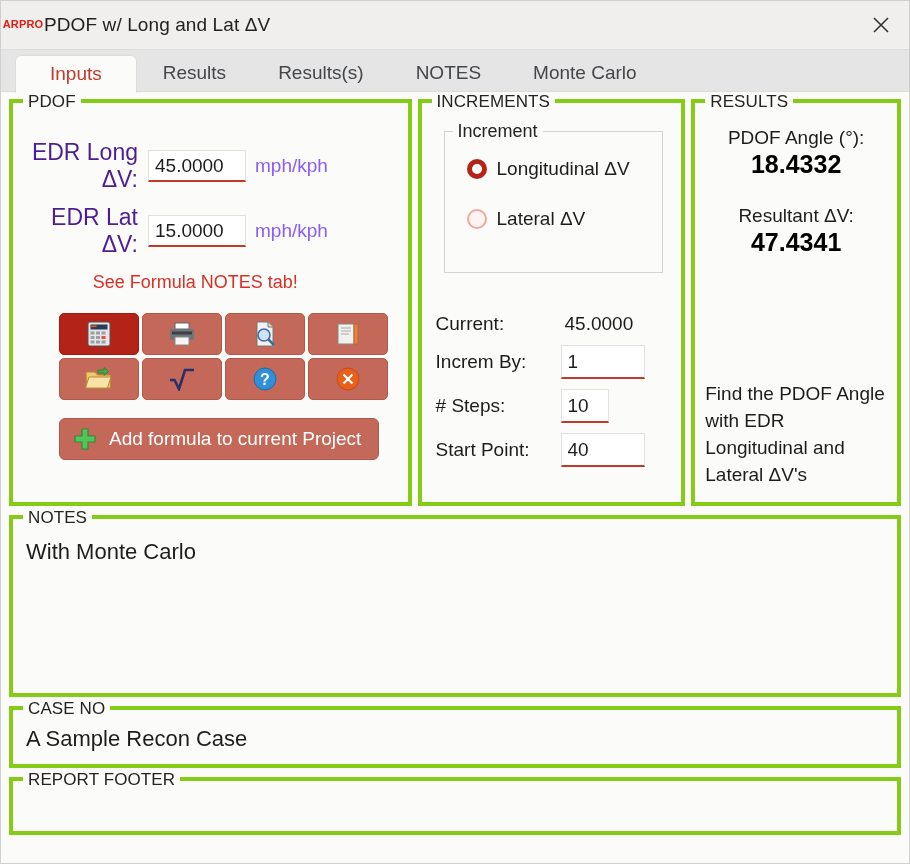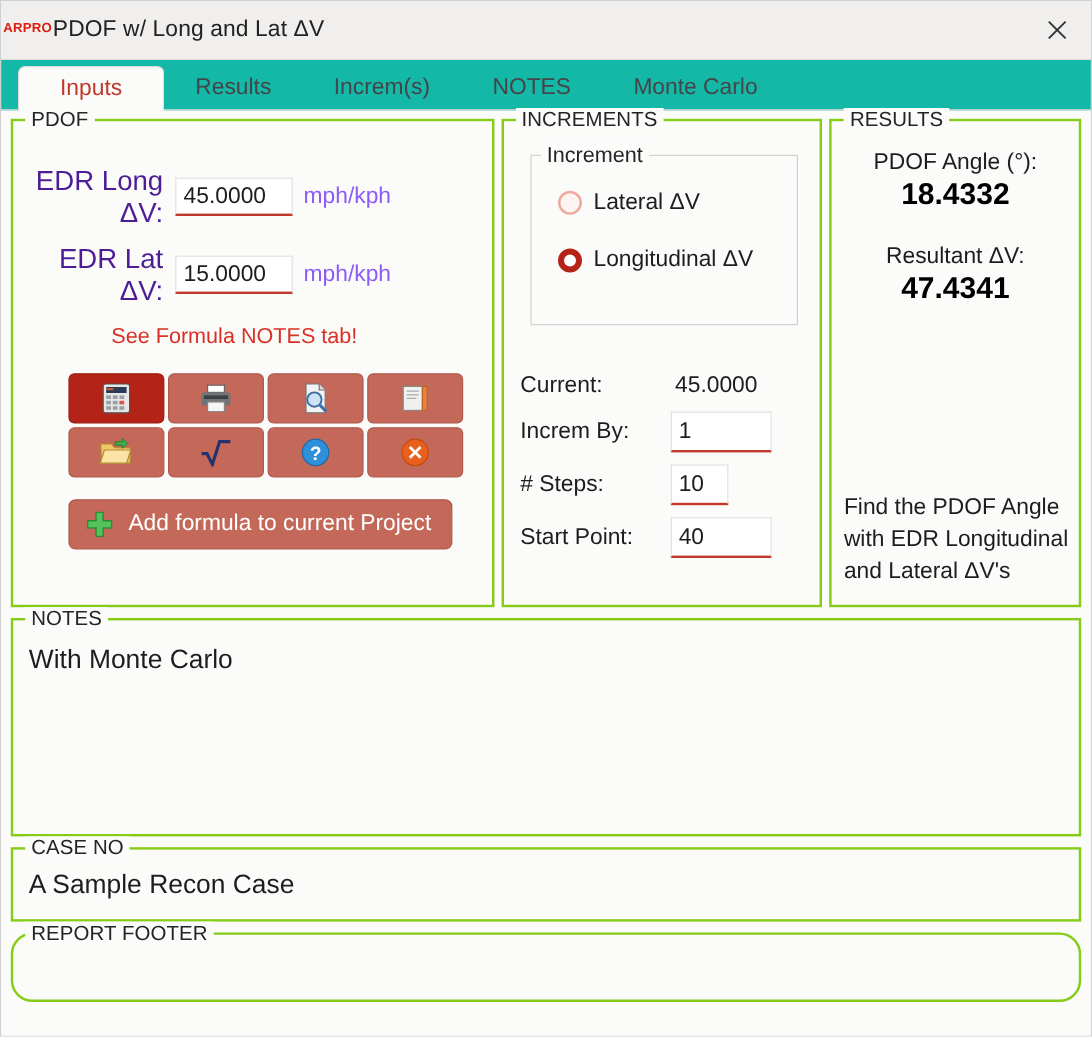--- a/index.html
+++ b/index.html
@@ -68,21 +68,21 @@
     align-items: center;
     justify-content: center;
     cursor: pointer;
   }
   .close-btn svg { display: block; }
 
   
   .tabstrip {
     height: 42px;
     min-height: 42px;
-    background: #14b8a6;
+    background: #e5e5e5;
     display: flex;
     align-items: flex-end;
     padding-left: 14px;
     box-sizing: border-box;
     position: relative;
   }
   .tabstrip::after {
     content: "";
     position: absolute;
     left: 0; right: 0; bottom: 0;
@@ -124,21 +124,21 @@
 
   .row-top {
     display: flex;
     height: 407px;
     min-height: 407px;
   }
 
   
   .group {
     position: relative;
-    border: 2px solid #84cc16;
+    border: 4px solid #84cc16;
     box-sizing: border-box;
     background: transparent;
   }
   .group > .legend {
     position: absolute;
     top: -11px;
     left: 10px;
     background: #fbfbfa;
     padding: 0 5px;
     font-size: 17px;
@@ -316,21 +316,21 @@
     text-align: left;
     padding: 0 8px 0 10px;
     font-size: 19px;
     line-height: 1.42;
     color: #1d1d1d;
   }
 
   
   .notes-group { margin-top: 9px; height: 182px; }
   .case-group { margin-top: 9px; height: 62px; }
-  .footer-group { margin-top: 9px; height: 58px; border-radius: 18px; }
+  .footer-group { margin-top: 9px; height: 58px; }
   .box-text {
     padding: 20px 0 0 13px;
     font-size: 22px;
     color: #1d1d1d;
   }
   .case-group .box-text { padding-top: 16px; }
   .footer-group .box-text { padding-top: 16px; }
 </style>
 </head>
 <body>
@@ -347,21 +347,21 @@
       <svg width="18" height="18" viewBox="0 0 18 18">
         <line x1="2" y1="2" x2="16" y2="16" stroke="#333" stroke-width="1.6"></line>
         <line x1="16" y1="2" x2="2" y2="16" stroke="#333" stroke-width="1.6"></line>
       </svg>
     </div>
   </div>
 
   <div class="tabstrip">
     <div class="tab active">Inputs</div>
     <div class="tab">Results</div>
-    <div class="tab">Increm(s)</div>
+    <div class="tab">Results(s)</div>
     <div class="tab">NOTES</div>
     <div class="tab">Monte Carlo</div>
   </div>
 
   <div class="content">
 
     <div class="row-top">
 
       <div class="group pdof-group">
         <div class="legend">PDOF</div>
@@ -473,28 +473,28 @@
         </div>
       </div>
 
       <div class="group increments-group">
         <div class="legend">INCREMENTS</div>
         <div class="inc-inner">
 
           <div class="subgroup">
             <div class="legend">Increment</div>
 
+            <div class="radio-row first">
+              <div class="radio on"></div>
+              <div class="radio-label">Longitudinal ΔV</div>
+            </div>
+
             <div class="radio-row second">
               <div class="radio off"></div>
               <div class="radio-label">Lateral ΔV</div>
-            </div>
-
-            <div class="radio-row first">
-              <div class="radio on"></div>
-              <div class="radio-label">Longitudinal ΔV</div>
             </div>
           </div>
 
           <div class="inc-fields">
 
             <div class="inc-row">
               <div class="inc-label">Current:</div>
               <div class="inc-static">45.0000</div>
             </div>
 

